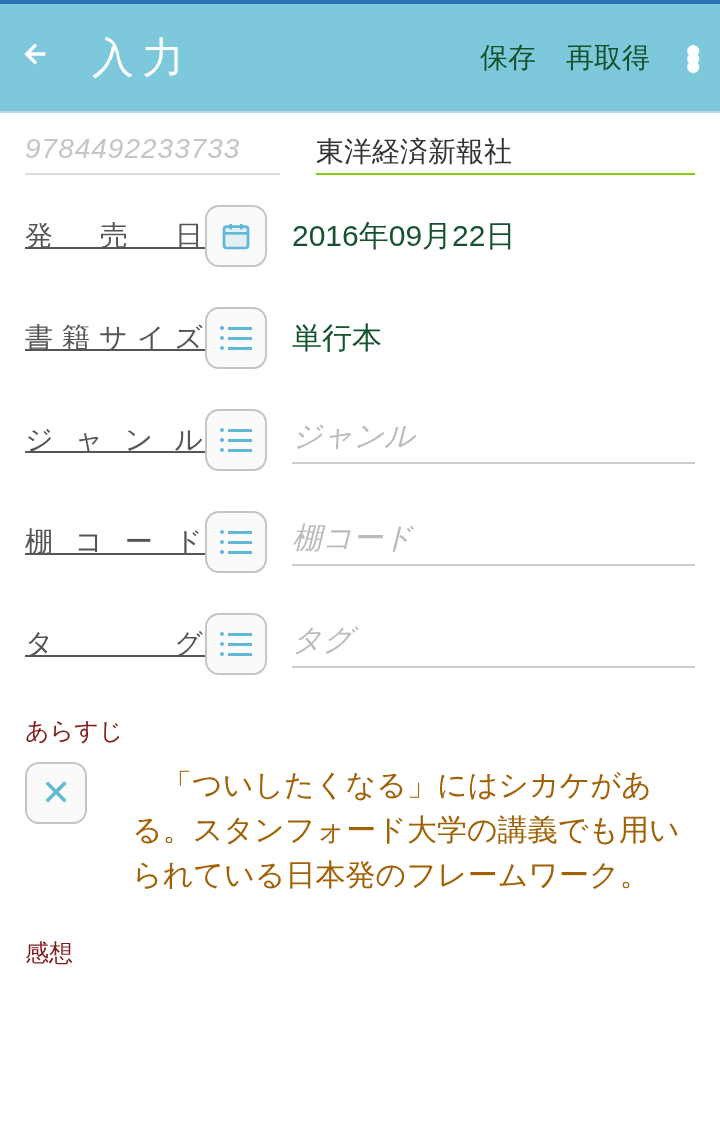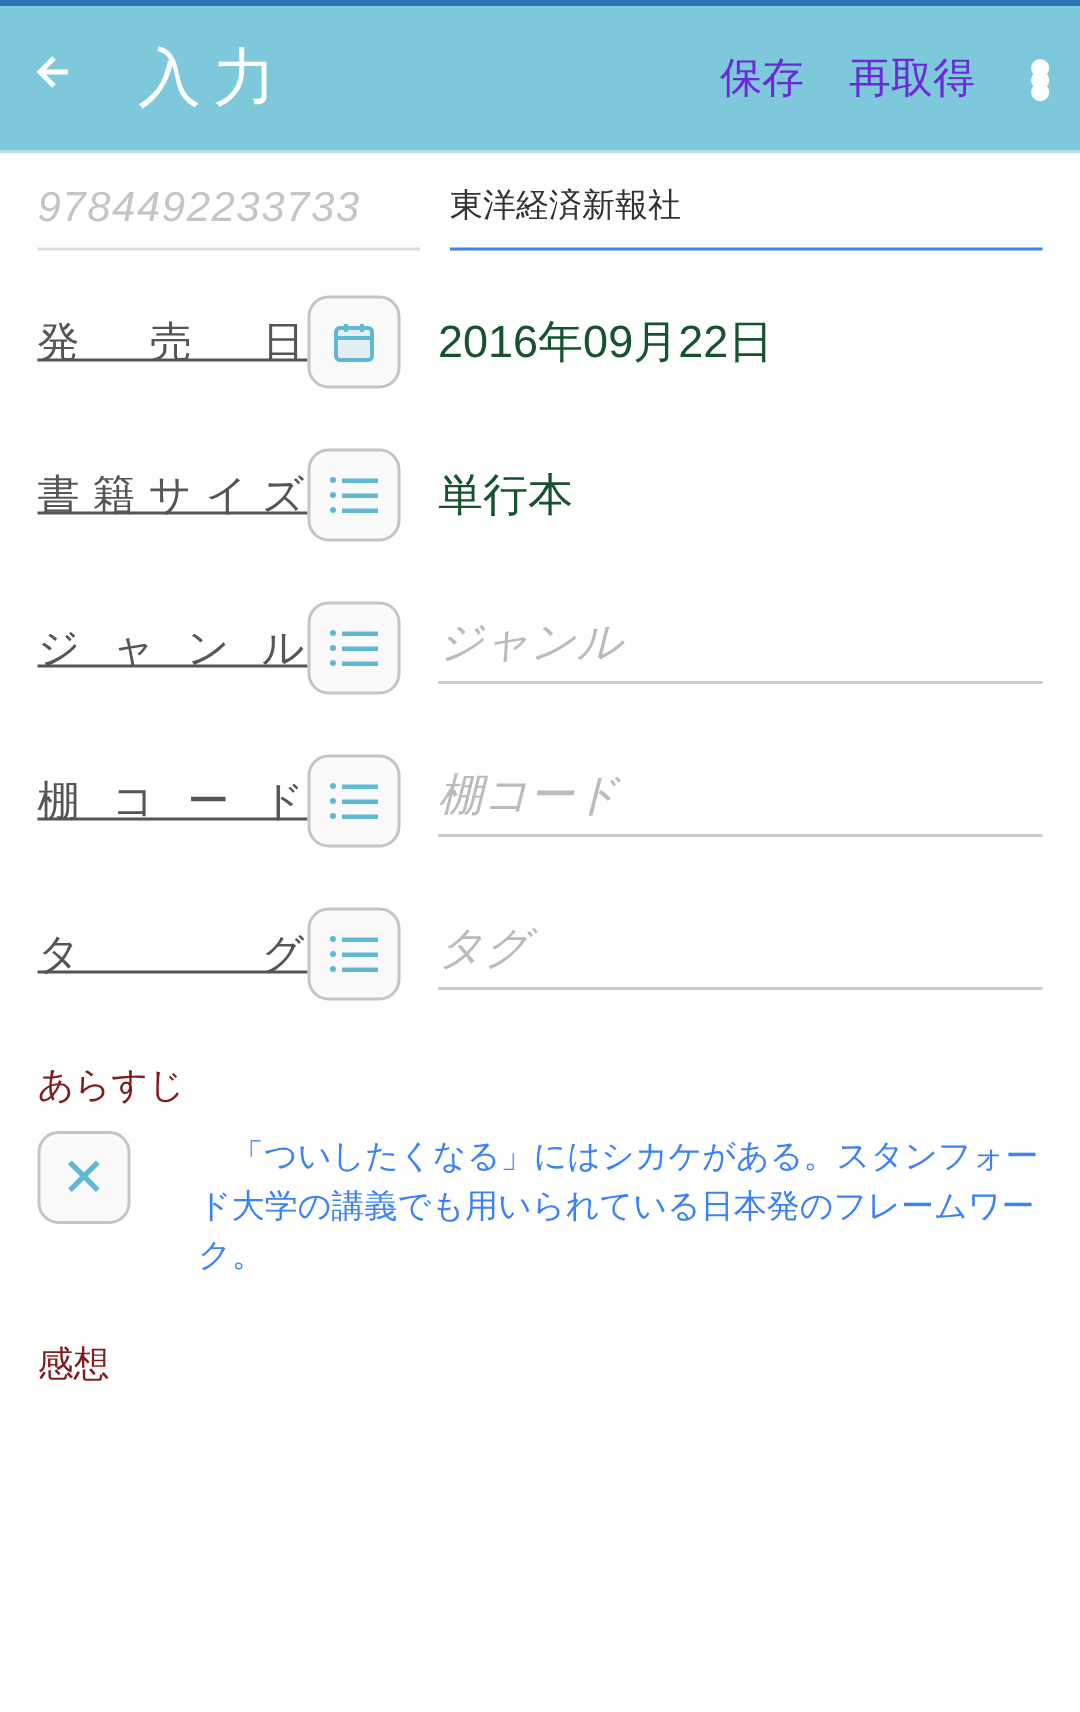--- a/index.html
+++ b/index.html
@@ -8,66 +8,66 @@
       height: 1141px;
       font-family: -apple-system, "Hiragino Sans", sans-serif;
       background: #fff;
       overflow: hidden;
     }
     .status-bar {
       height: 4px;
       background: #2e74b5;
     }
     .app-bar {
-      height: 98px;
+      height: 109px;
       background: #7ec8dc;
       display: flex;
       align-items: center;
       padding: 0 20px;
       color: #fff;
       border-bottom: 2px solid #b8dae5;
     }
     .back-btn { font-size: 36px; color: #fff; margin-right: 40px; }
     .app-title {
       font-size: 42px;
       font-weight: 400;
       letter-spacing: 8px;
       flex: 1;
     }
     .header-btn {
       font-size: 28px;
-      color: #6d28d9;
+      color: #14532d;
       margin-left: 30px;
       font-weight: 400;
     }
     .dots { font-size: 28px; letter-spacing: -2px; margin-left: 35px; line-height: 0; }
     .dots span { display: block; line-height: 8px; }
     
     .content { padding: 20px 25px; }
     
     .top-row {
       display: flex;
-      gap: 20px;
+      gap: 36px;
       margin-bottom: 30px;
     }
     .isbn-field {
       flex: 0 0 255px;
       font-size: 28px;
       color: #c5c5c5;
       font-style: italic;
       border-bottom: 2px solid #ddd;
       padding-bottom: 3px;
       letter-spacing: 1px;
     }
     .publisher-field {
       flex: 1;
-      font-size: 22px;
+      font-size: 28px;
       color: #333;
-      border-bottom: 2px solid #3b82f6;
-      padding-bottom: 13px;
+      border-bottom: 2px solid #84cc16;
+      padding-bottom: 2px;
     }
     
     .form-row {
       display: flex;
       align-items: center;
       margin-bottom: 40px;
       min-height: 60px;
     }
     .row-label {
       width: 180px;
@@ -108,22 +108,22 @@
       margin-bottom: 15px;
     }
     
     .synopsis-row {
       display: flex;
       gap: 20px;
       margin-bottom: 40px;
     }
     .synopsis-text {
       flex: 1;
-      font-size: 22px;
-      color: #3b82f6;
+      font-size: 30px;
+      color: #a16207;
       line-height: 1.5;
       text-indent: 1em;
     }
     
     
     .cal-icon { width: 32px; height: 32px; }
     .list-icon { width: 32px; height: 24px; display: flex; flex-direction: column; justify-content: space-between; }
     .list-line { display: flex; align-items: center; gap: 4px; }
     .list-dot { width: 4px; height: 4px; background: #5fb8d6; border-radius: 50%; }
     .list-bar { flex: 1; height: 3px; background: #5fb8d6; }

